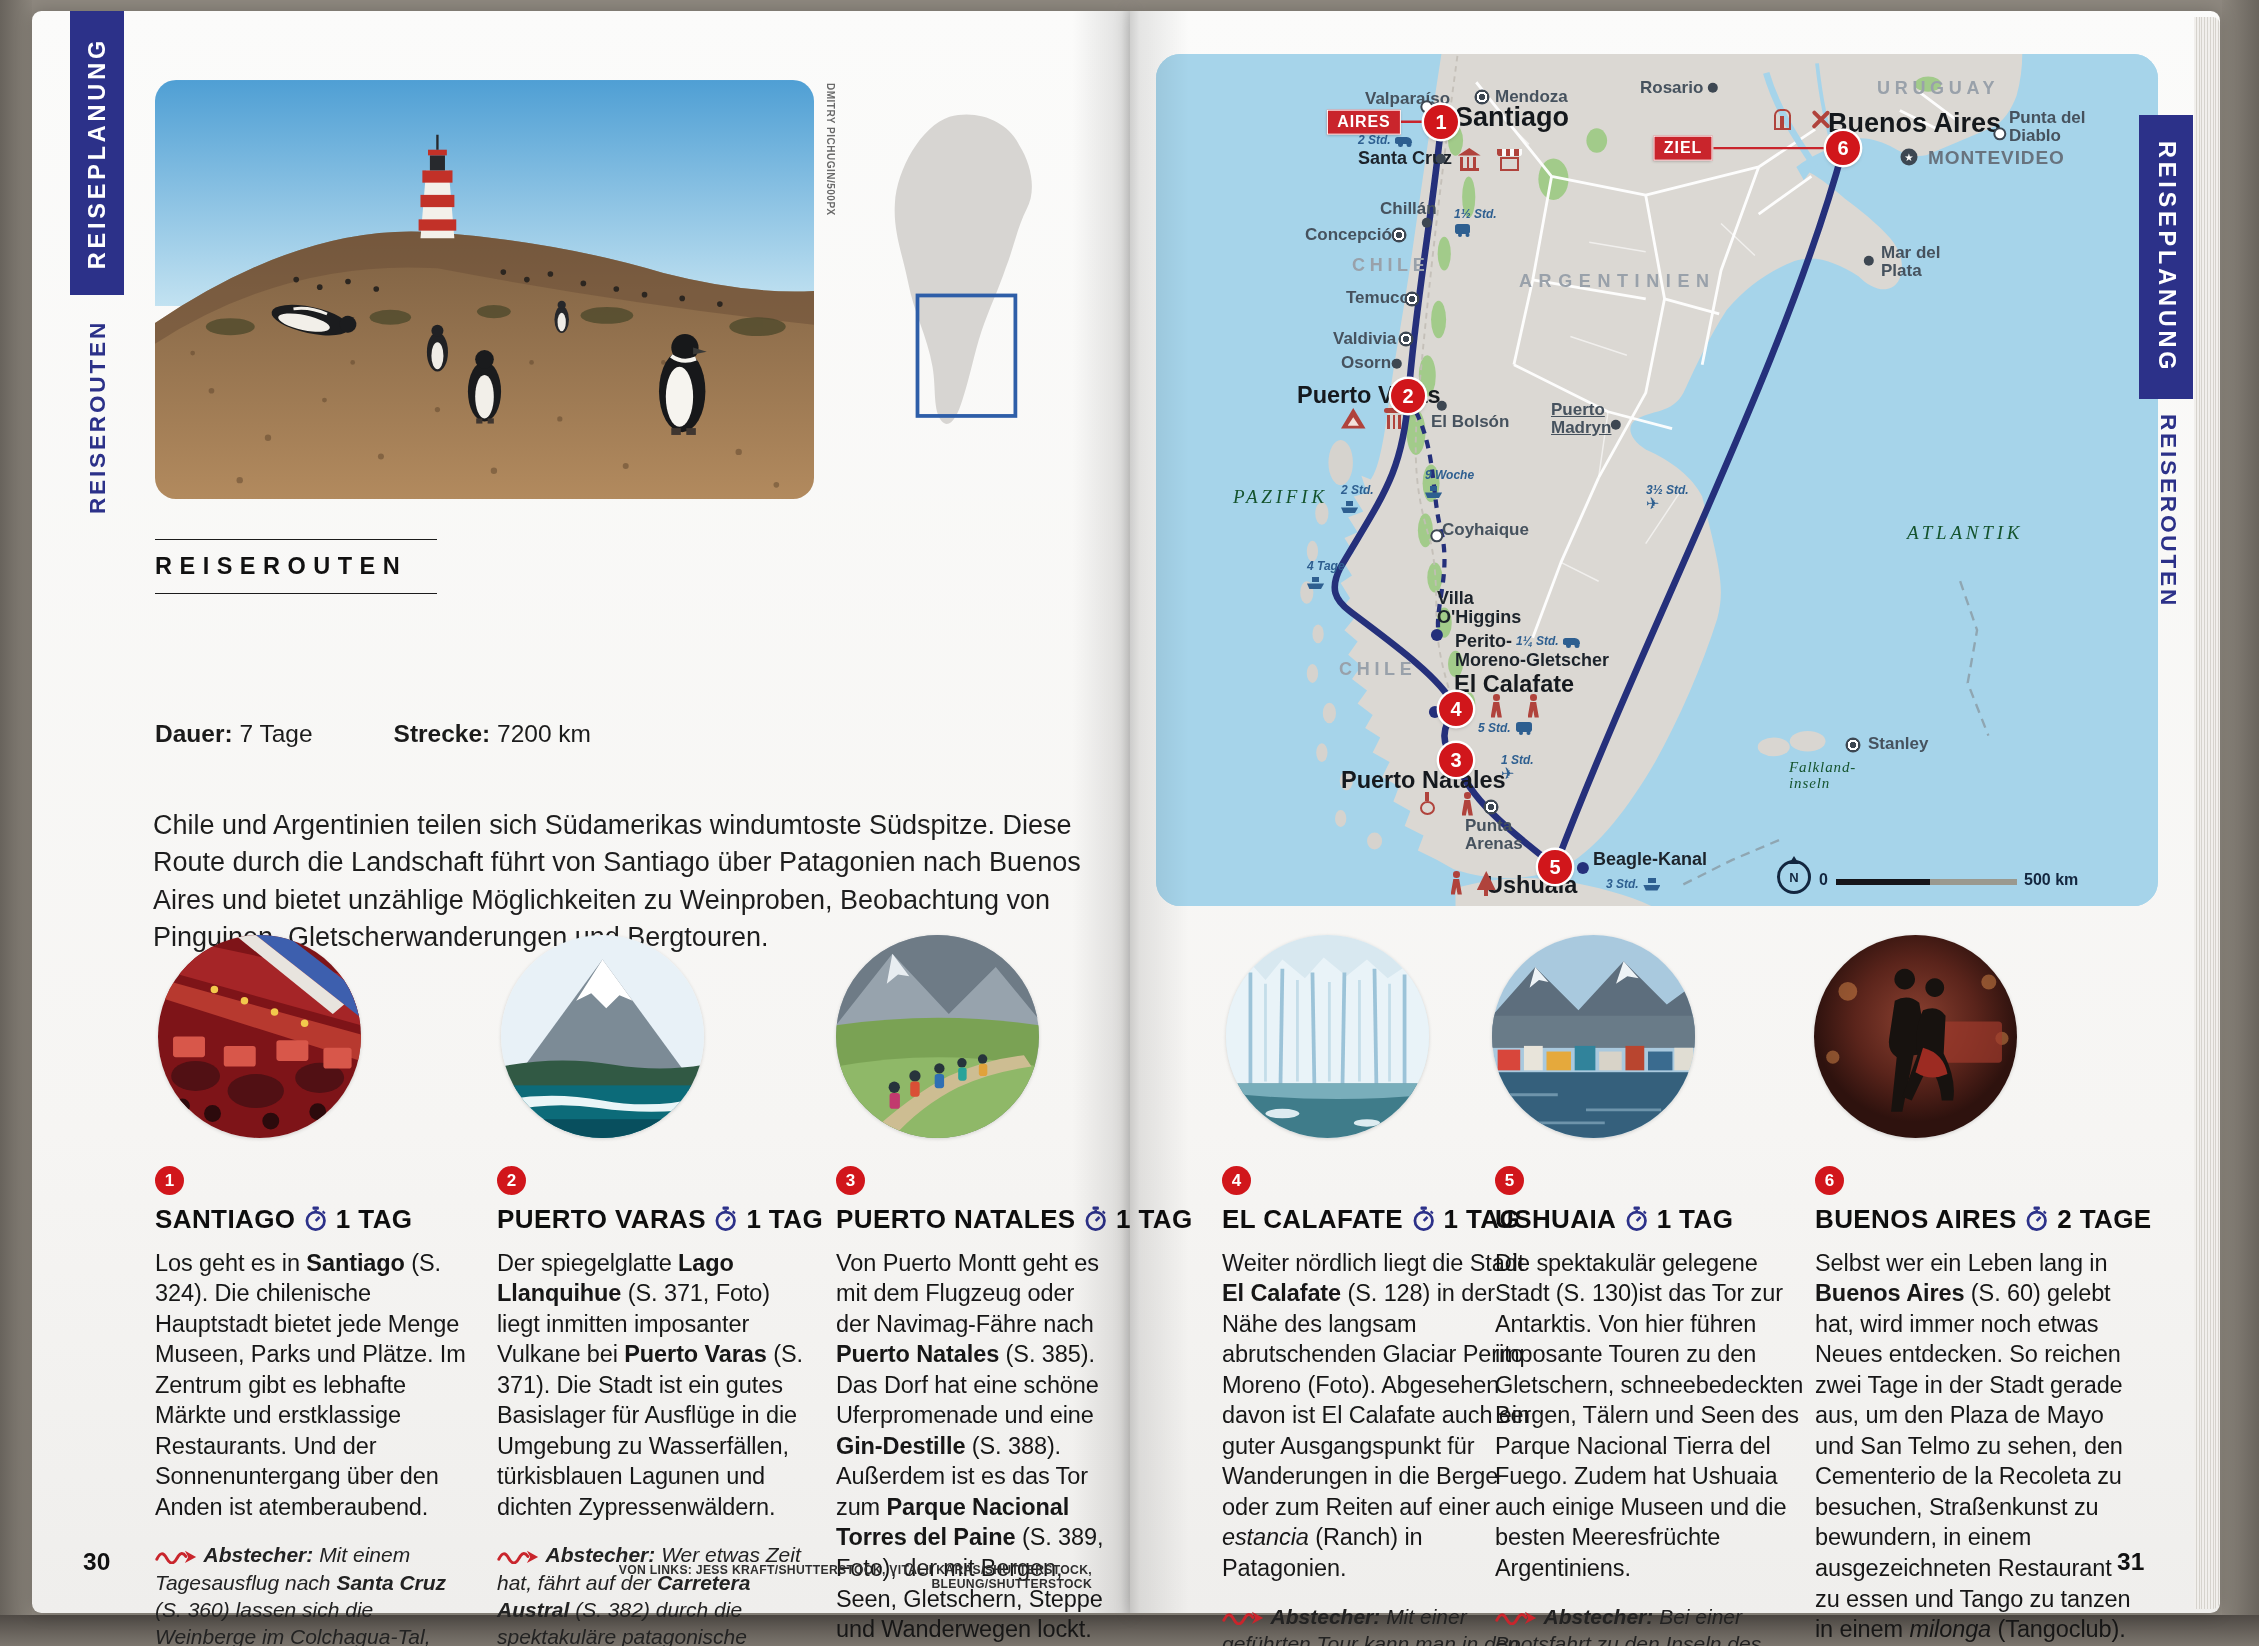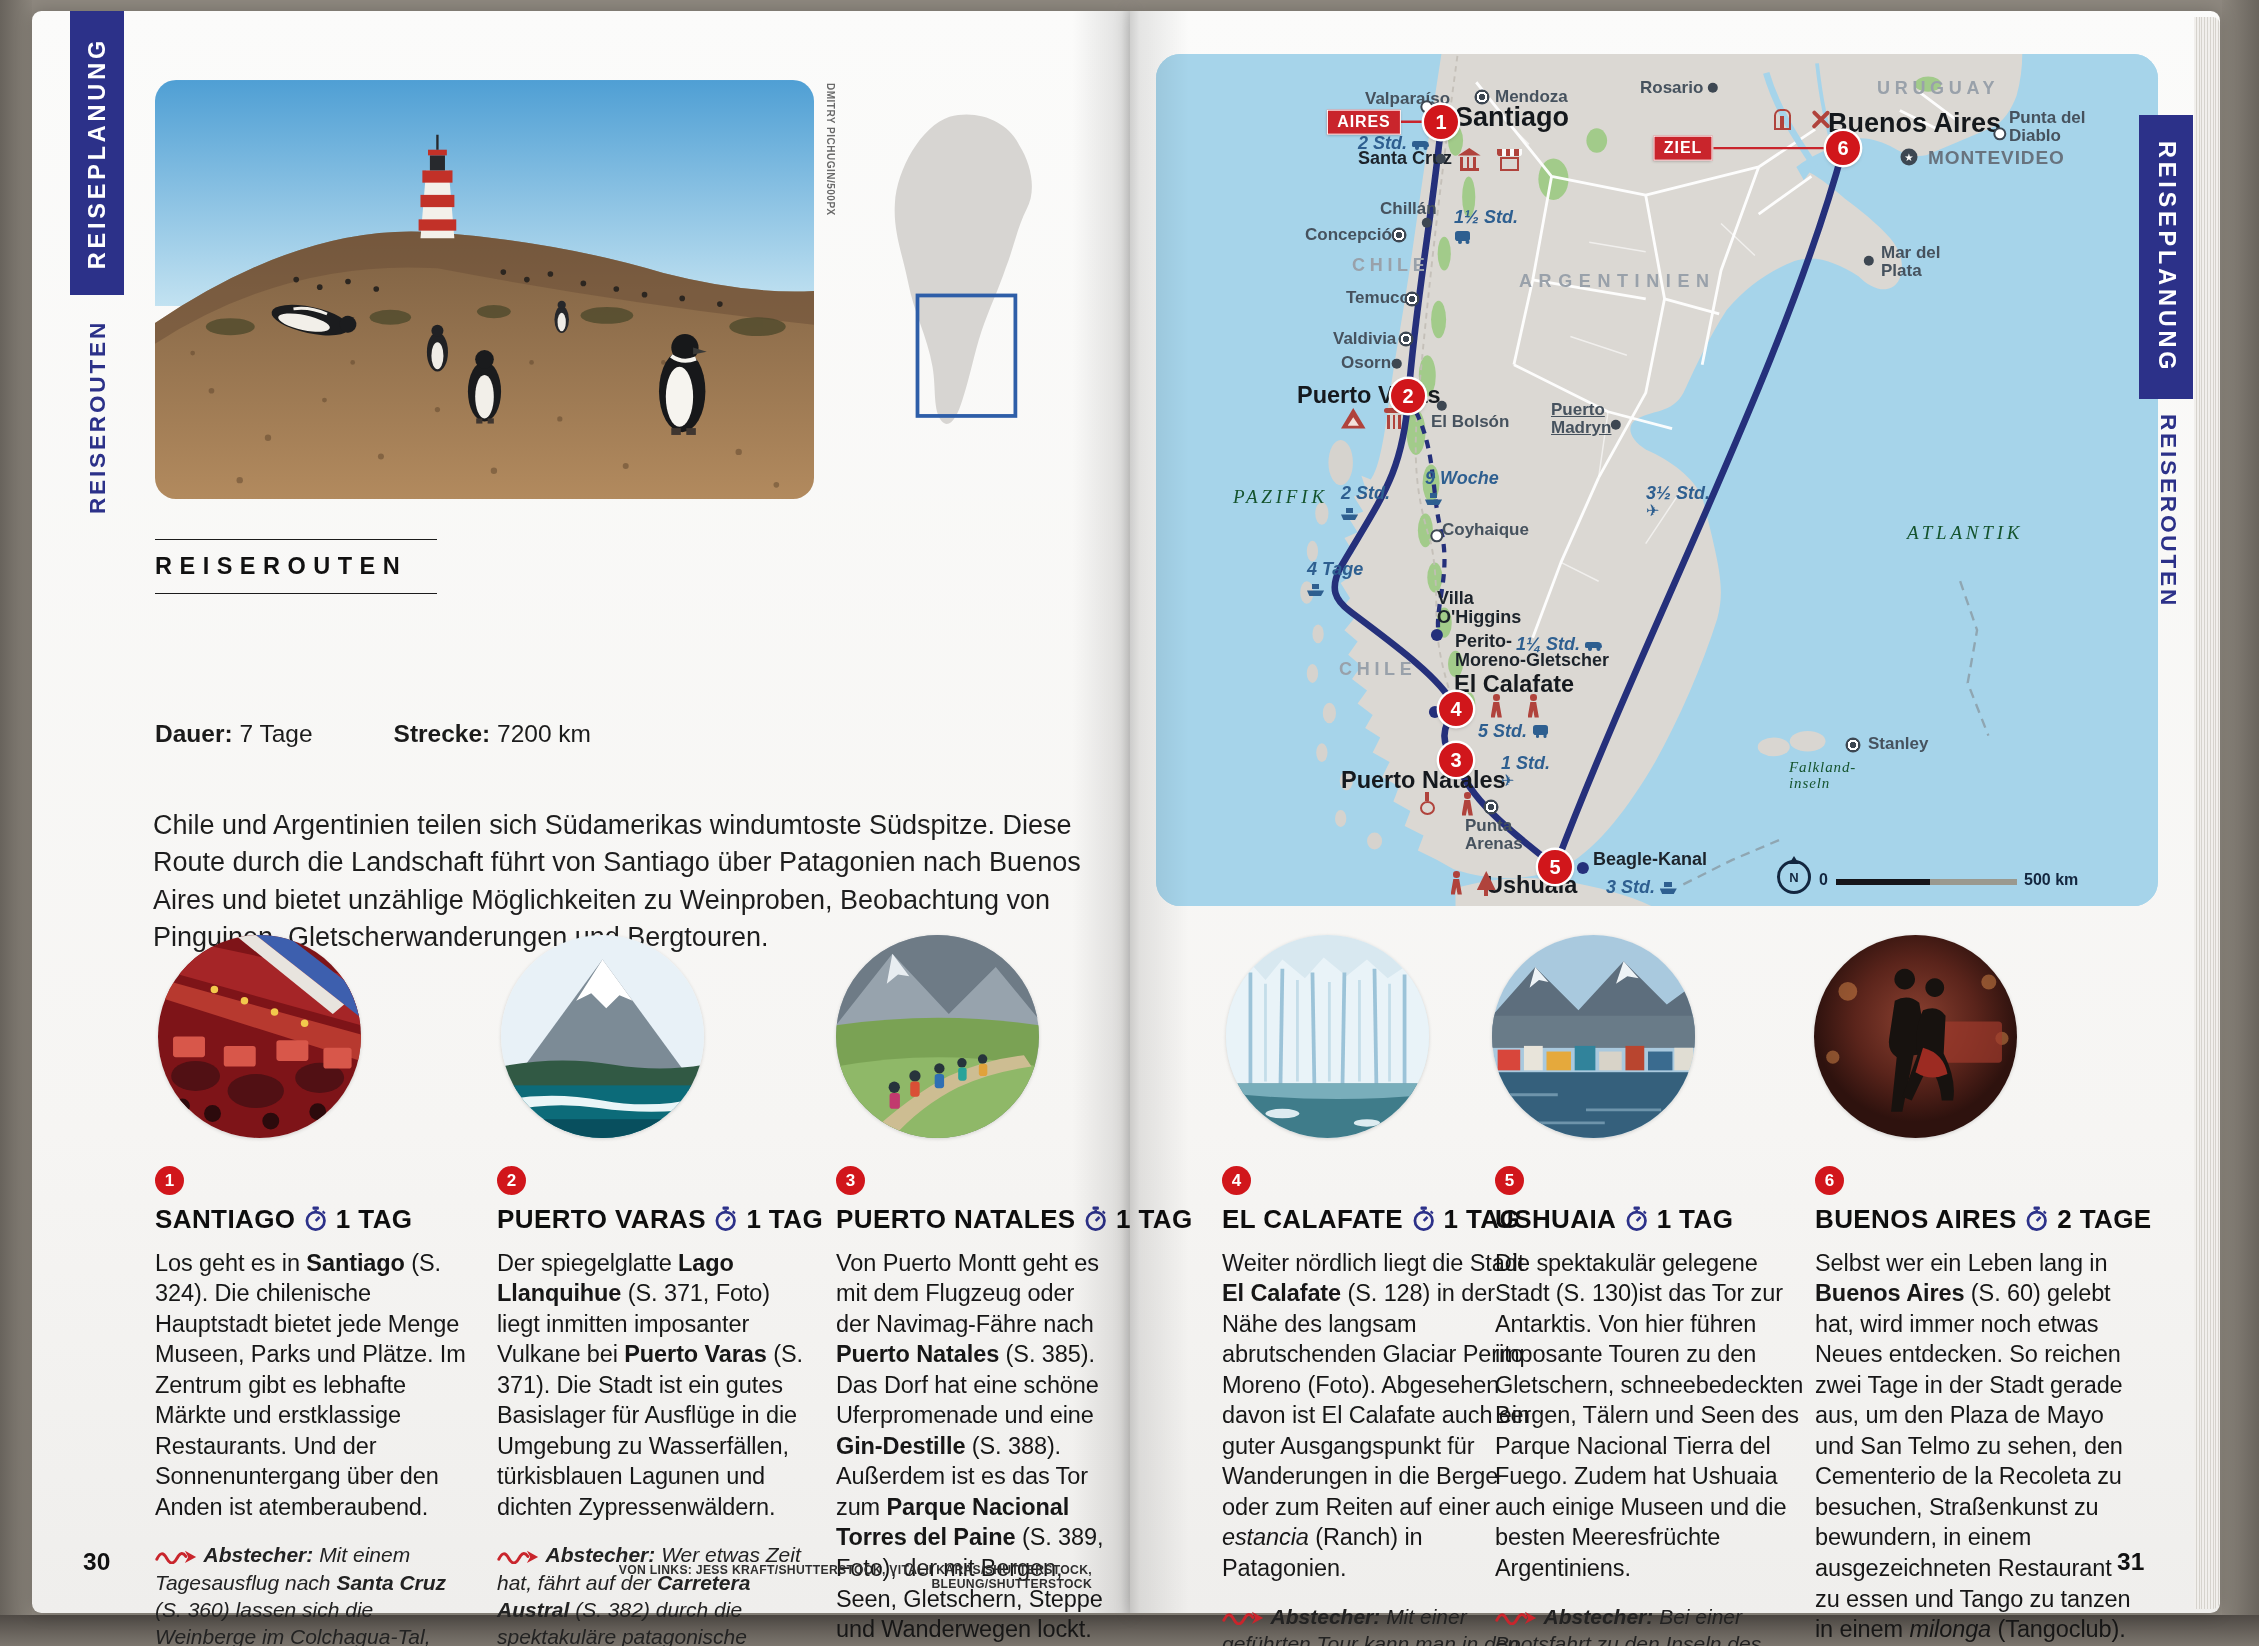--- a/index.html
+++ b/index.html
@@ -74,21 +74,21 @@
   .sm{font-size:15px;letter-spacing:0.9px;}
   .mdot{position:absolute;transform:translate(-50%,-50%);}
   .dot{width:10.4px;height:10.4px;border-radius:50%;background:#3d4752;}
   .odot{width:9.4px;height:9.4px;border-radius:50%;background:#fff;border:2.8px solid #3d4752;}
   .cdot{width:15px;height:15px;border-radius:50%;background:radial-gradient(circle,#3d4752 0 3.3px,#fff 3.3px 5.2px,#3d4752 5.2px);}
   .bdot{width:12.2px;height:12.2px;border-radius:50%;background:#25307b;}
   .star{width:17px;height:17px;border-radius:50%;background:#3d4752;}
   .star::before{content:"★";display:block;color:#fff;font-size:10.4px;line-height:17px;text-align:center;}
   .marker{position:absolute;transform:translate(-50%,-50%);width:34px;height:34px;border-radius:50%;background:#d1161b;color:#fff;font-weight:800;font-size:20px;display:flex;align-items:center;justify-content:center;box-shadow:0 0 0 2.4px #fff,0 1.9px 4.7px rgba(0,0,0,.35);}
   .mbadge{position:absolute;transform:translate(-50%,-50%);background:#c9252c;color:#fff;font-weight:800;font-size:16px;letter-spacing:0.9px;padding:1.9px 9.4px 2.8px;border:1.9px solid #fff;box-shadow:0 0.9px 2.8px rgba(0,0,0,.3);}
-  .time{position:absolute;display:flex;align-items:center;gap:4.7px;color:#2e5f90;font-style:italic;font-weight:700;font-size:18px;white-space:nowrap;}
+  .time{position:absolute;display:flex;align-items:center;gap:4.7px;color:#2e5f90;font-style:italic;font-weight:700;font-size:12px;white-space:nowrap;}
   .time.below{flex-direction:column;align-items:flex-start;gap:3px;}
   .ico{display:inline-block;width:19px;height:13px;position:relative;color:#2e5f90;}
   .ic-ferry .ico::before{content:"";position:absolute;left:0;right:1.9px;bottom:0;height:5.6px;background:currentColor;clip-path:polygon(0 0,100% 0,82% 100%,14% 100%);}
   .ic-ferry .ico::after{content:"";position:absolute;left:4.7px;width:7.5px;top:0.9px;height:4.7px;background:currentColor;}
   .ic-car .ico::before{content:"";position:absolute;left:0;right:1.9px;bottom:2.8px;height:6.6px;border-radius:2.8px 5.6px 1.9px 1.9px;background:currentColor;}
   .ic-car .ico::after{content:"";position:absolute;left:2.8px;bottom:0;width:4.7px;height:4.7px;border-radius:50%;background:currentColor;box-shadow:8.5px 0 0 currentColor;}
   .ic-train .ico::before{content:"";position:absolute;left:0.9px;right:2.8px;bottom:2.8px;top:0;border-radius:2.8px;background:currentColor;}
   .ic-train .ico::after{content:"";position:absolute;left:3.8px;bottom:0;width:3.8px;height:3.8px;border-radius:50%;background:currentColor;box-shadow:7.5px 0 0 currentColor;}
   .ic-plane .ico::before{content:"✈";position:absolute;left:0;top:-3.8px;font-style:normal;font-size:16px;line-height:16px;}
   .poi{position:absolute;}

